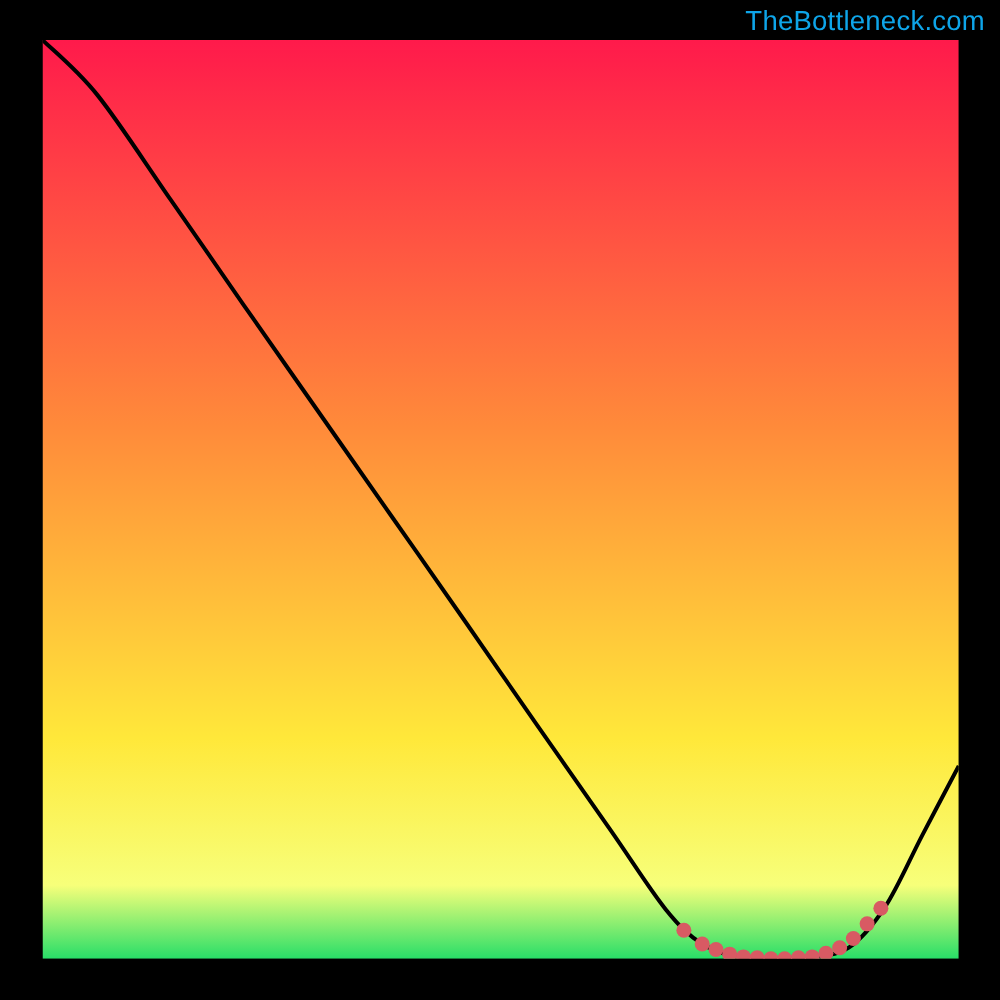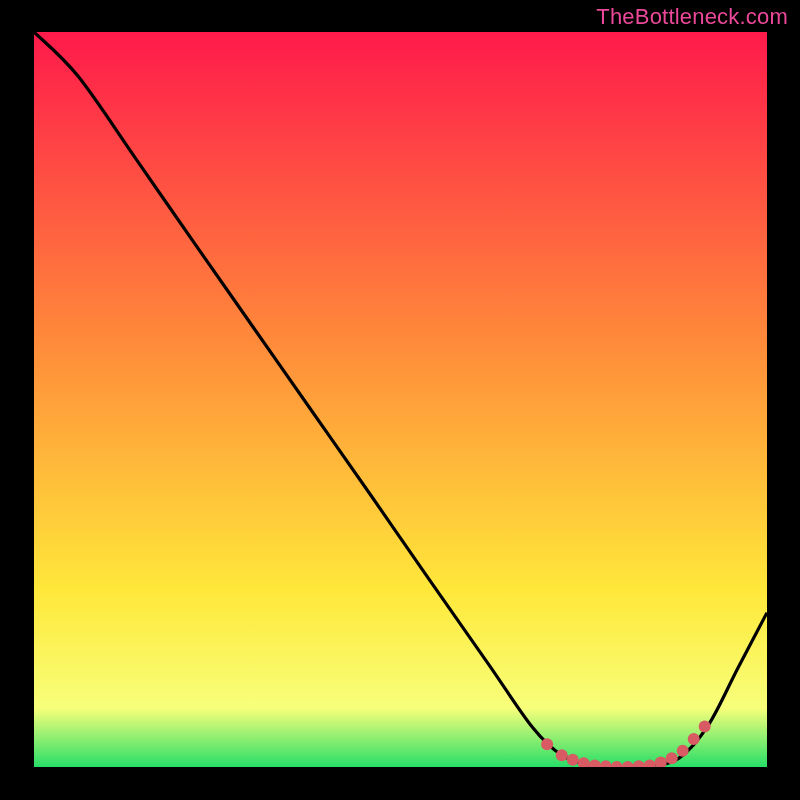--- a/index.html
+++ b/index.html
@@ -13,21 +13,21 @@
   .frame {
     position: relative;
     width: 800px;
     height: 800px;
     background: #000;
   }
   .attribution {
     position: absolute;
     top: 4px;
     right: 12px;
-    color: #ec4899;
+    color: #0ea5e9;
     font-family: Arial, Helvetica, sans-serif;
     font-size: 22px;
     letter-spacing: 0.2px;
   }
   .plot-area {
     position: absolute;
     left: 34px;
     top: 32px;
     width: 733px;
     height: 735px;

